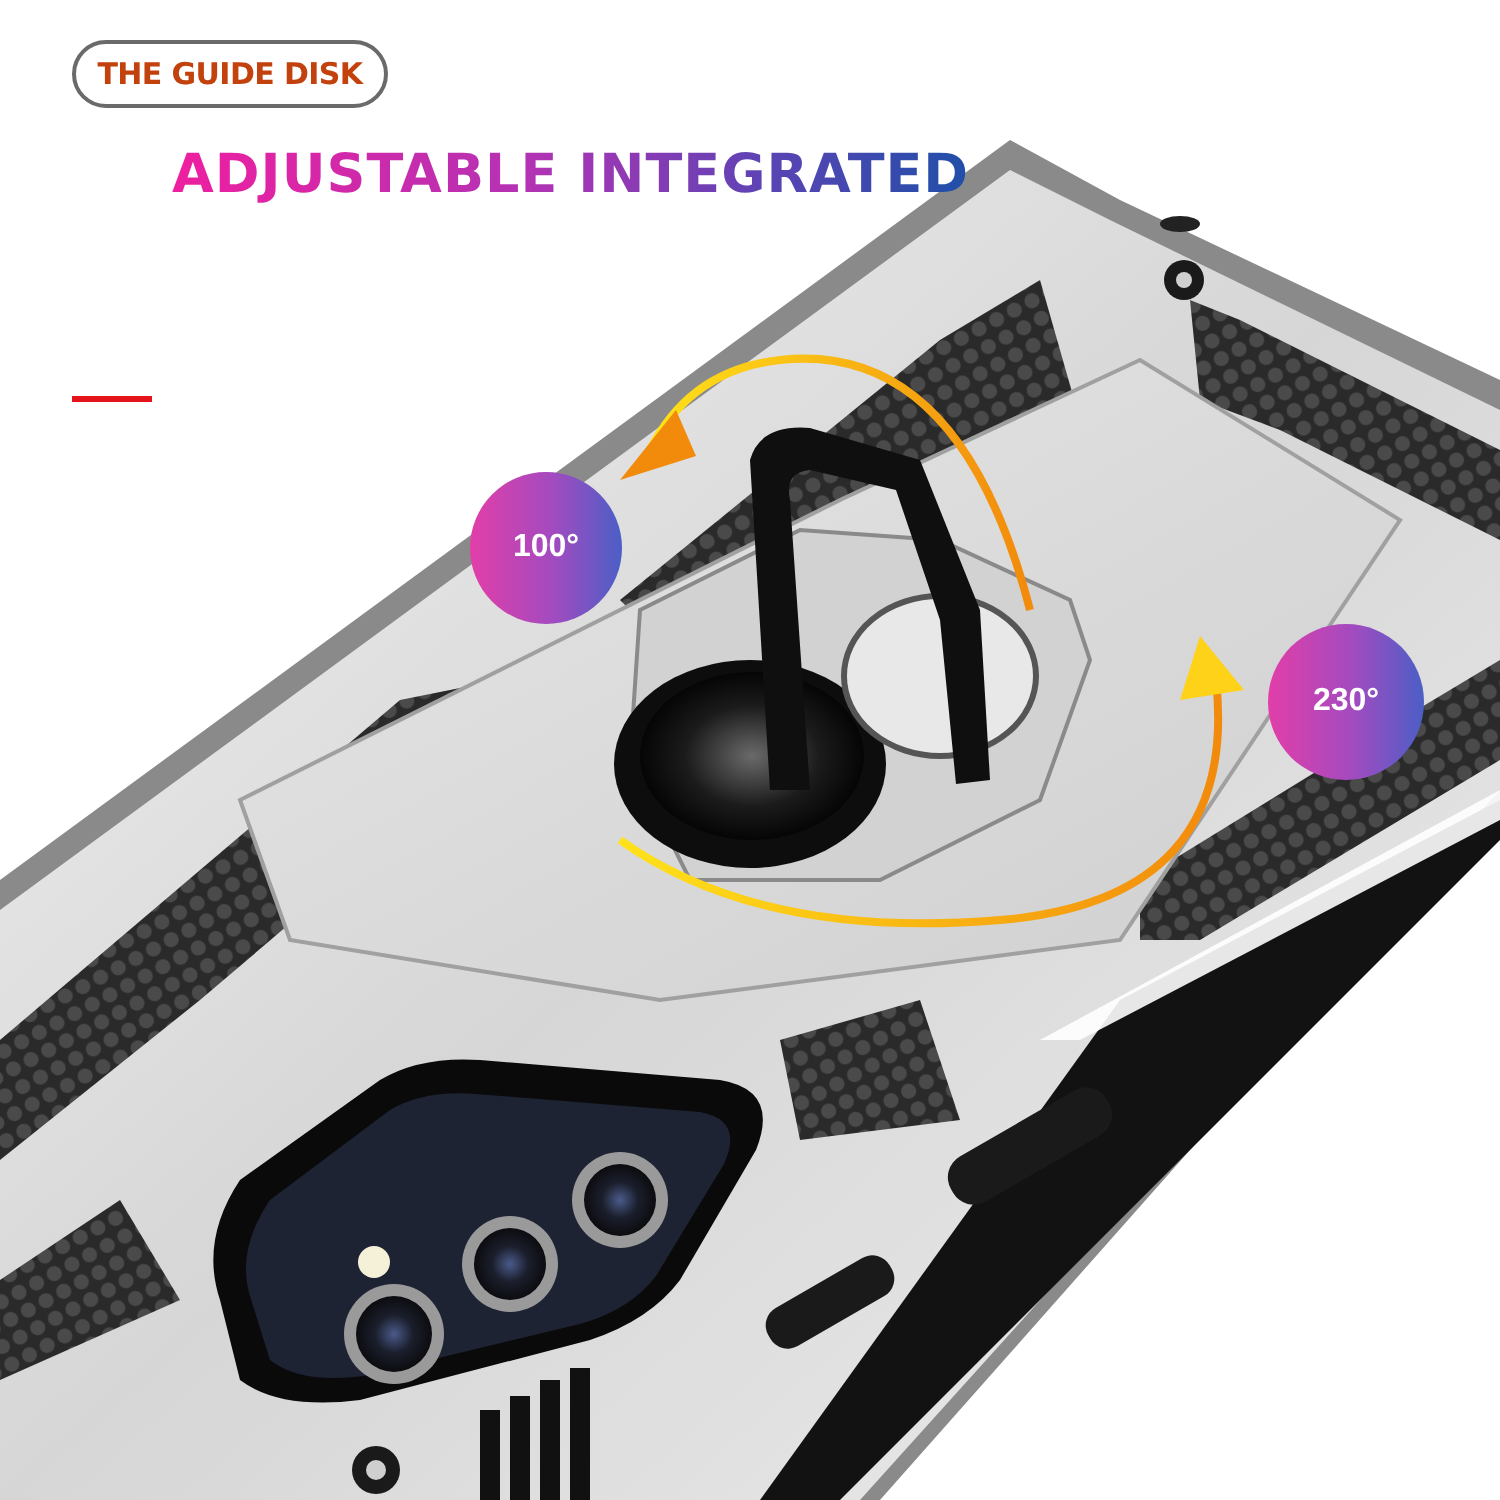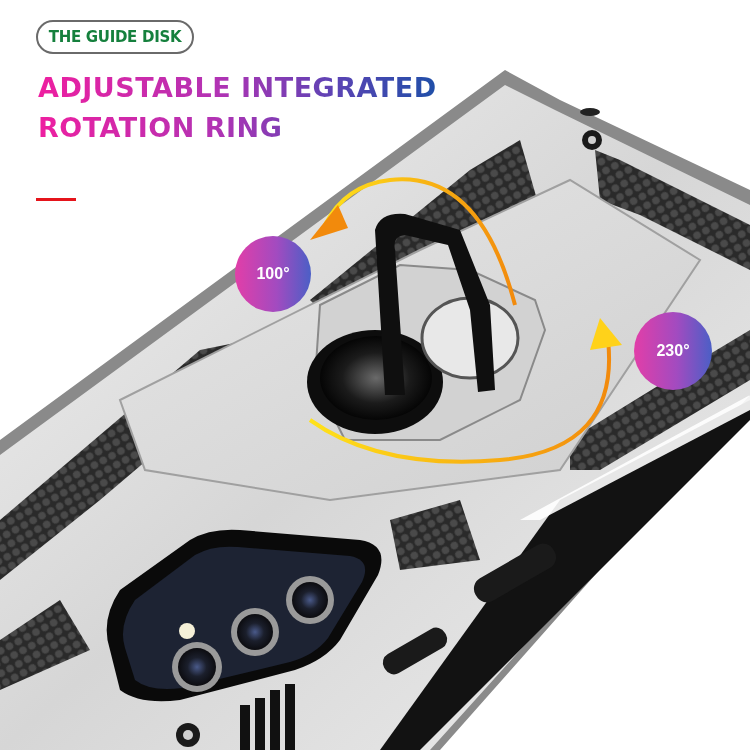--- a/index.html
+++ b/index.html
@@ -1,20 +1,20 @@
 <!DOCTYPE html>
 <html><head>
   <meta charset="utf-8">
   <style>
     html, body { margin: 0; padding: 0; }
     body { width: 750px; height: 750px; background: #ffffff; position: relative; overflow: hidden; font-family: "DejaVu Sans", sans-serif; }
     .scene { position: absolute; left: 0; top: 0; width: 750px; height: 750px; }
-    .pill { position: absolute; left: 36px; top: 20px; width: 158px; height: 34px; border: 2px solid #6a6a6a; border-radius: 18px; box-sizing: border-box; display: flex; align-items: center; justify-content: center; font-family: "DejaVu Sans", sans-serif; font-weight: bold; font-size: 15px; color: #15803d; letter-spacing: -0.3px; background: #ffffff; }
+    .pill { position: absolute; left: 36px; top: 20px; width: 158px; height: 34px; border: 2px solid #6a6a6a; border-radius: 18px; box-sizing: border-box; display: flex; align-items: center; justify-content: center; font-family: "DejaVu Sans", sans-serif; font-weight: bold; font-size: 15px; color: #c2410c; letter-spacing: -0.3px; background: #ffffff; }
     .headline { position: absolute; left: 38px; top: 68px; font-family: "DejaVu Sans", sans-serif; font-weight: bold; font-size: 27px; line-height: 40px; letter-spacing: 0.5px; }
-    .headline .line { display: block; white-space: nowrap; background: linear-gradient(90deg, #ee1fa0 0%, #b233b4 45%, #5a44b4 75%, #1f4fa8 100%); -webkit-background-clip: text; background-clip: text; color: transparent; }
+    .headline .line { display: block; white-space: nowrap; background: linear-gradient(90deg, #ee1fa0 0%, #b233b4 45%, #5a44b4 75%, #1f4fa8 100%); -webkit-background-clip: text; background-clip: text; color: transparent; margin-left: 48px; }
     .headline .l2, .headline .l3 { background-size: 395px 100%; }
     .redbar { position: absolute; left: 36px; top: 198px; width: 40px; height: 3px; background: #e5141b; }
     .badge { position: absolute; border-radius: 50%; display: flex; align-items: center; justify-content: center; color: #ffffff; font-family: "Liberation Sans", sans-serif; font-size: 16px; font-weight: bold; background: linear-gradient(90deg, #e23ea8 0%, #a24bc0 55%, #4b5fc6 100%); }
     .badge-100 { left: 235px; top: 236px; width: 76px; height: 76px; }
     .badge-360 { left: 634px; top: 312px; width: 78px; height: 78px; }
   </style>
 </head>
 <body>
 
 <div class="scene">
@@ -110,19 +110,18 @@
       <rect x="270" y="690" width="10" height="60" fill="#111"></rect>
       <rect x="285" y="684" width="10" height="66" fill="#111"></rect>
     </g>
   </svg>
 </div>
 
 <div class="pill">THE GUIDE DISK</div>
 
 <div class="headline">
   <span class="line l1">ADJUSTABLE INTEGRATED</span>
-  <span class="line l3">ROTATION RING</span>
 </div>
 
 <div class="redbar"></div>
 
 <div class="badge badge-100">100°</div>
 <div class="badge badge-360">230°</div>
 
 </body></html>

